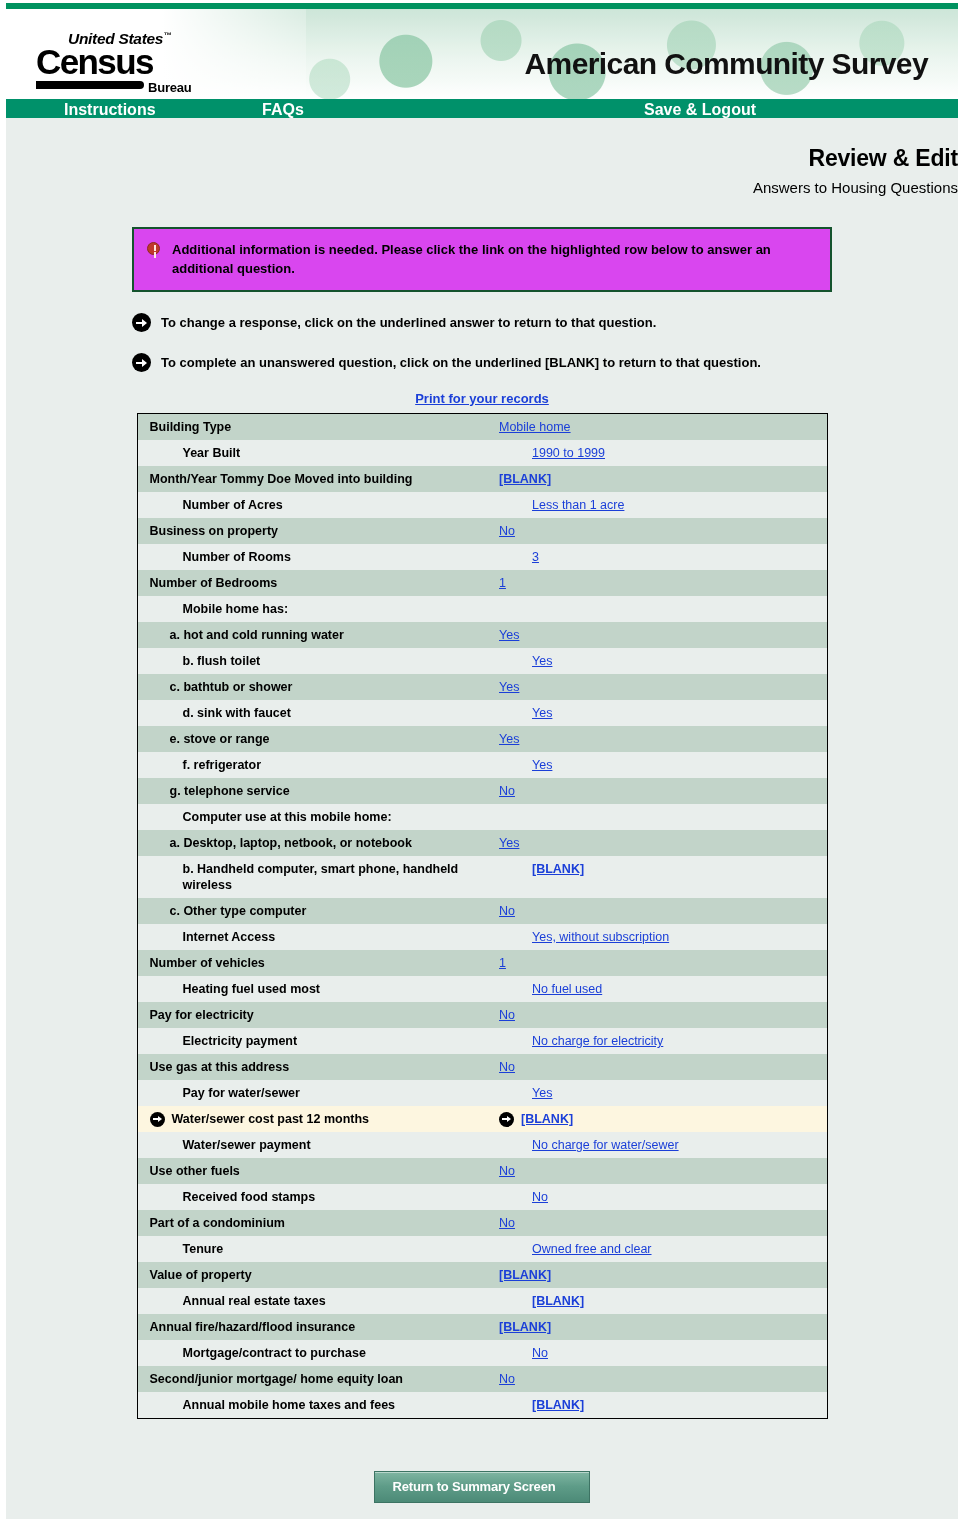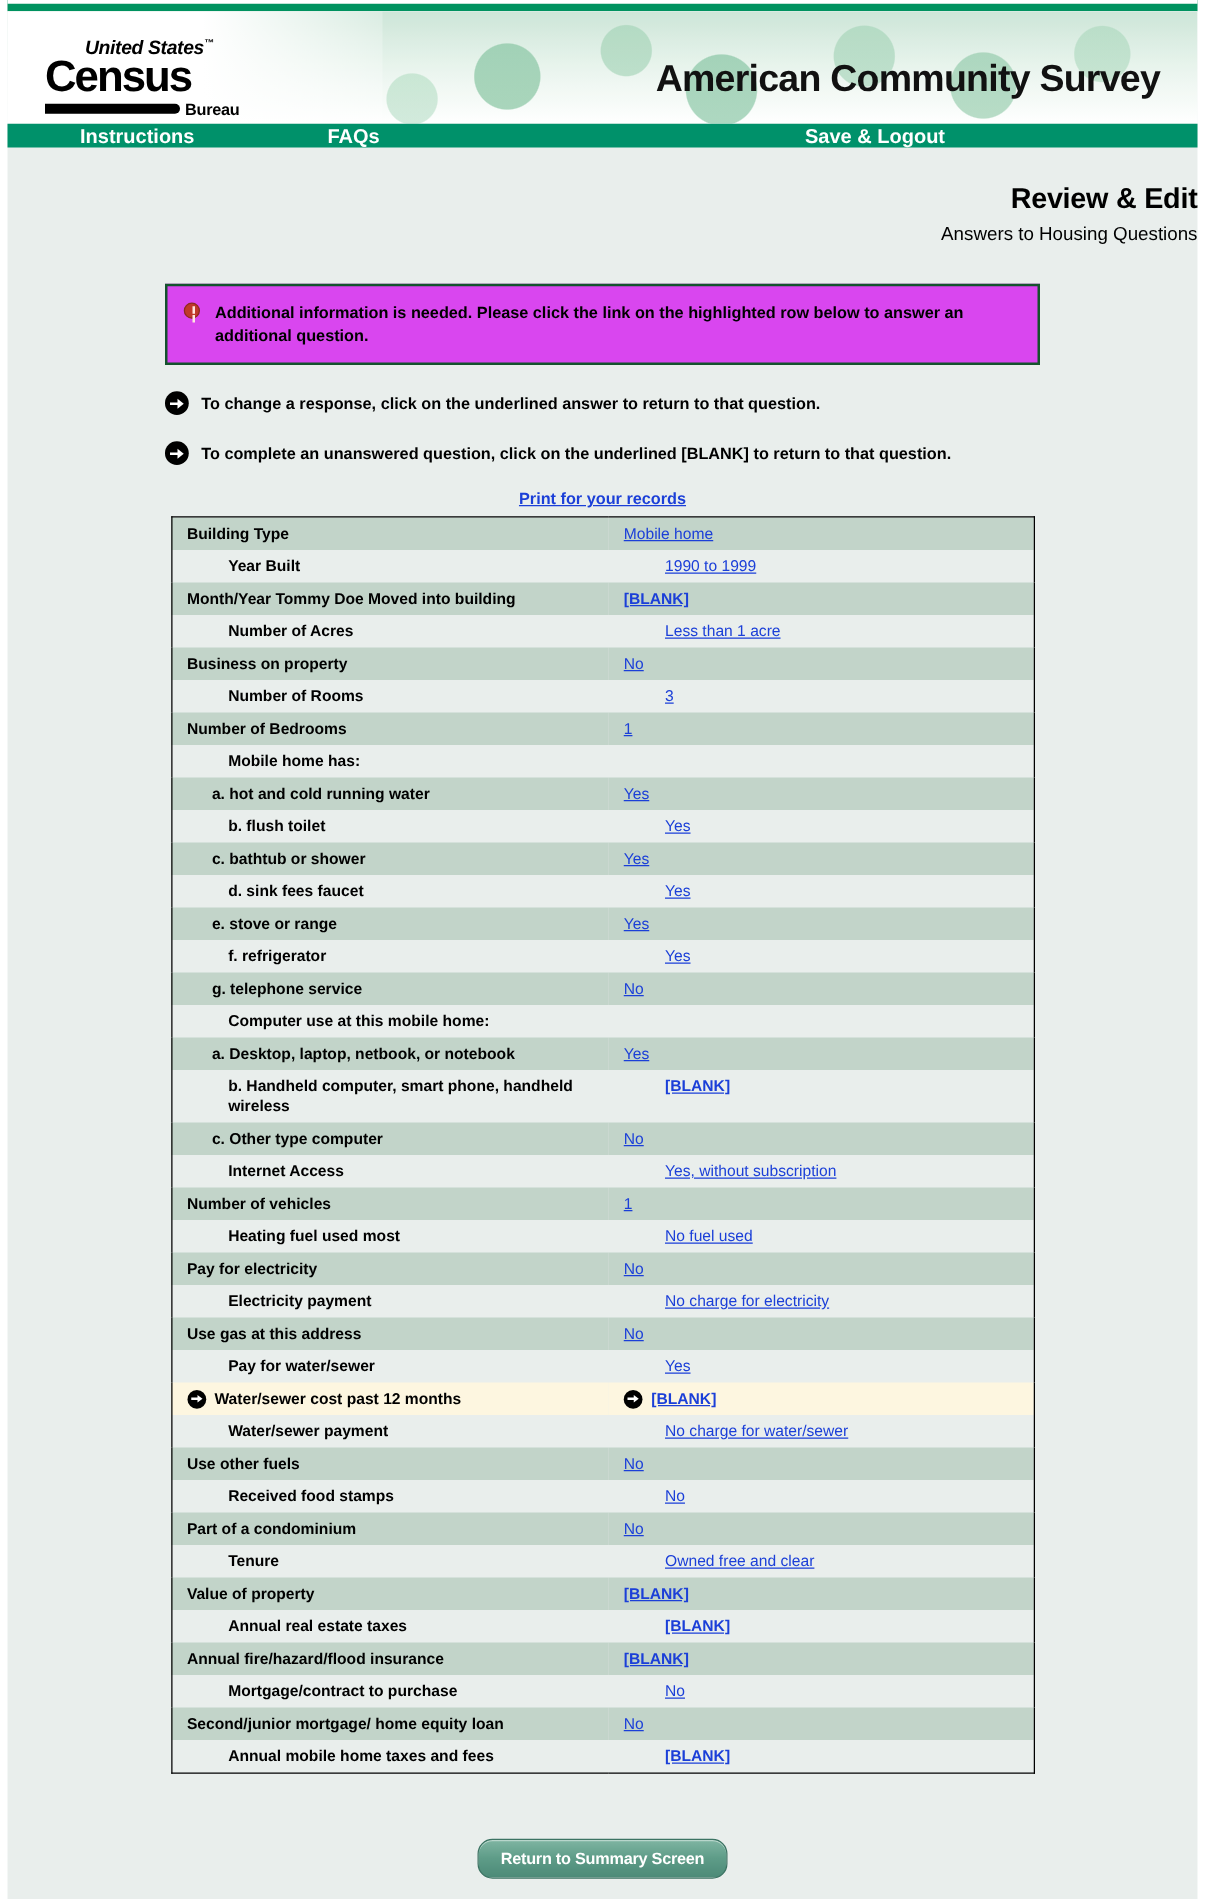--- a/index.html
+++ b/index.html
@@ -70,21 +70,20 @@
   }
   .logo-us sup { font-size: 8px; vertical-align: super; }
   .logo-census {
     font-size: 35px;
     font-weight: bold;
     letter-spacing: -1.6px;
     margin-top: -3px;
   }
   .logo-bottom {
     display: flex;
-    align-items: center;
     margin-top: 2px;
   }
   .logo-bar {
     flex: 1;
     height: 8px;
     background: #000;
     border-radius: 0 4px 4px 0;
     margin-right: 4px;
     max-width: 108px;
   }
@@ -257,24 +256,24 @@
   td.a a.blank { font-weight: bold; }
   .cell-flex { display: flex; align-items: center; gap: 7px; }
 
   
   .btn-row {
     text-align: center;
     padding: 52px 0 0 0;
   }
   .return-btn {
     display: inline-block;
-    padding: 7px 18px 8px 18px;
+    padding: 7px 34px 8px 18px;
     background: linear-gradient(180deg, #7fb5a2 0%, #5e9c88 48%, #4c8a77 100%);
     border: 1px solid #3c7363;
-    border-radius: 12px;
+    border-radius: 0;
     color: #ffffff;
     font-size: 13px;
     font-weight: bold;
     font-family: "Liberation Sans", sans-serif;
     letter-spacing: -0.2px;
     cursor: pointer;
     box-shadow: inset 0 1px 0 rgba(255,255,255,0.45);
   }
 
   
@@ -413,21 +412,21 @@
         </tr>
         <tr class="shade">
           <td class="q sub"><span>c. bathtub or shower</span></td>
           <td class="a">
             <span class="cell-flex">
               <a href="#" class="">Yes</a>
             </span>
           </td>
         </tr>
         <tr class="plain">
-          <td class="q sub"><span>d. sink fees faucet</span></td>
+          <td class="q sub"><span>d. sink with faucet</span></td>
           <td class="a">
             <span class="cell-flex">
               <a href="#" class="">Yes</a>
             </span>
           </td>
         </tr>
         <tr class="shade">
           <td class="q sub"><span>e. stove or range</span></td>
           <td class="a">
             <span class="cell-flex">

